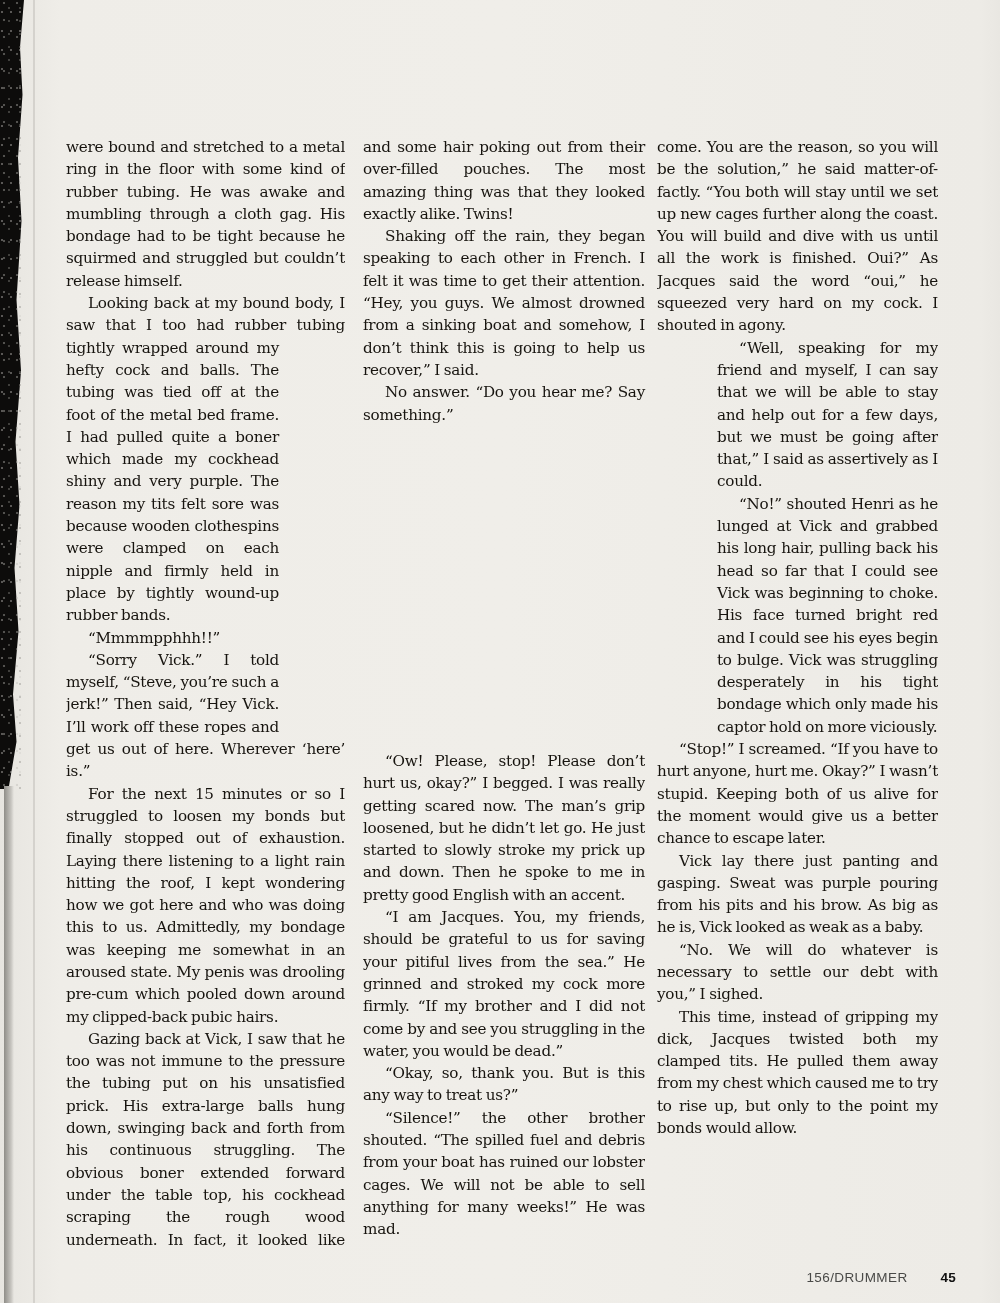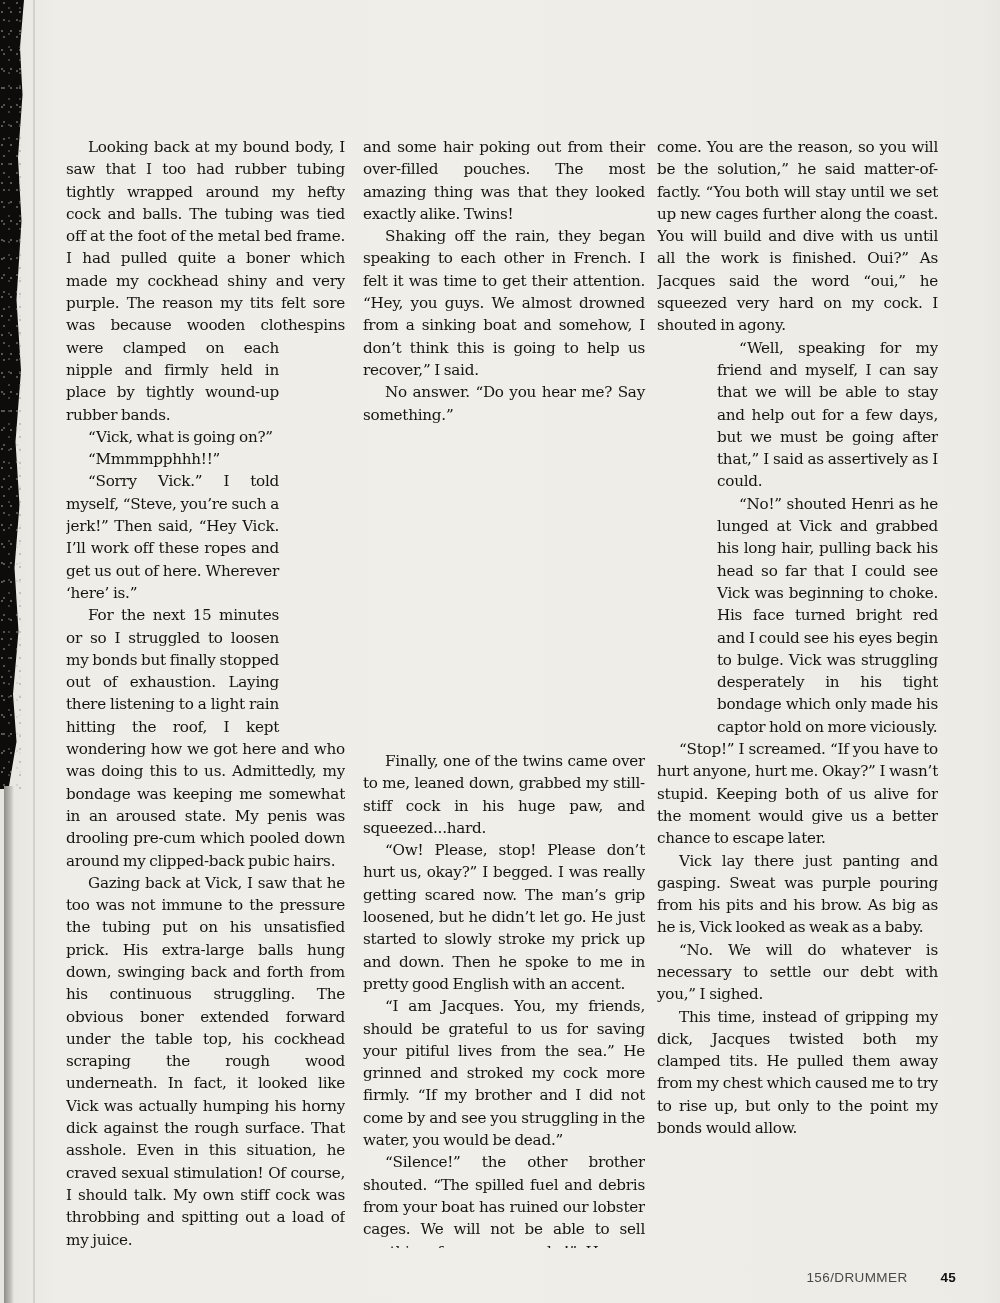--- a/index.html
+++ b/index.html
@@ -78,40 +78,40 @@
 <div class="page">
 
   <div class="gutter"></div>
   <div class="gutter-speckle"></div>
   <div class="spine"></div>
   <div class="edge-line"></div>
 
   <div class="col c1">
     <div class="fsp"></div>
     <div class="fblk"></div>
+    <p class="ni">were bound and stretched to a metal ring in the floor with some kind of rubber tubing. He was awake and mumbling through a cloth gag. His bondage had to be tight because he squirmed and struggled but couldn’t release himself.</p>
     <p>Looking back at my bound body, I saw that I too had rubber tubing tightly wrapped around my hefty cock and balls. The tubing was tied off at the foot of the metal bed frame. I had pulled quite a boner which made my cockhead shiny and very purple. The reason my tits felt sore was because wooden clothespins were clamped on each nipple and firmly held in place by tightly wound-up rubber bands.</p>
-    <p>“Vick, what is going on?”</p>
     <p>“Mmmmpphhh!!”</p>
     <p>“Sorry Vick.” I told myself, “Steve, you’re such a jerk!” Then said, “Hey Vick. I’ll work off these ropes and get us out of here. Wherever ‘here’ is.”</p>
     <p>For the next 15 minutes or so I struggled to loosen my bonds but finally stopped out of exhaustion. Laying there listening to a light rain hitting the roof, I kept wondering how we got here and who was doing this to us. Admittedly, my bondage was keeping me somewhat in an aroused state. My penis was drooling pre-cum which pooled down around my clipped-back pubic hairs.</p>
     <p>Gazing back at Vick, I saw that he too was not immune to the pressure the tubing put on his unsatisfied prick. His extra-large balls hung down, swinging back and forth from his continuous struggling. The obvious boner extended forward under the table top, his cockhead scraping the rough wood underneath. In fact, it looked like Vick was actually humping his horny dick against the rough surface. That asshole. Even in this situation, he craved sexual stimulation! Of course, I should talk. My own stiff cock was throbbing and spitting out a load of my juice.</p>
 
   </div>
 
   <div class="col c2t">
     <p class="ni">and some hair poking out from their over-filled pouches. The most amazing thing was that they looked exactly alike. Twins!</p>
     <p>Shaking off the rain, they began speaking to each other in French. I felt it was time to get their attention. “Hey, you guys. We almost drowned from a sinking boat and somehow, I don’t think this is going to help us recover,” I said.</p>
     <p>No answer. “Do you hear me? Say something.”</p>
   </div>
 
 
   <div class="col c2b">
-    <p>Finally, one of the twins came over to me, leaned down, grabbed my still-stiff cock in his huge paw, and squeezed...hard.</p>
     <p>“Ow! Please, stop! Please don’t hurt us, okay?” I begged. I was really getting scared now. The man’s grip loosened, but he didn’t let go. He just started to slowly stroke my prick up and down. Then he spoke to me in pretty good English with an accent.</p>
     <p>“I am Jacques. You, my friends, should be grateful to us for saving your pitiful lives from the sea.” He grinned and stroked my cock more firmly. “If my brother and I did not come by and see you struggling in the water, you would be dead.”</p>
+    <p>“Okay, so, thank you. But is this any way to treat us?”</p>
     <p>“Silence!” the other brother shouted. “The spilled fuel and debris from your boat has ruined our lobster cages. We will not be able to sell anything for many weeks!” He was mad.</p>
 
   </div>
 
   <div class="col c3">
     <div class="fsp"></div>
     <div class="fblk"></div>
     <p class="ni">come. You are the reason, so you will be the solution,” he said matter-of-factly. “You both will stay until we set up new cages further along the coast. You will build and dive with us until all the work is finished. Oui?” As Jacques said the word “oui,” he squeezed very hard on my cock. I shouted in agony.</p>
     <p>“Well, speaking for my friend and myself, I can say that we will be able to stay and help out for a few days, but we must be going after that,” I said as assertively as I could.</p>
     <p>“No!” shouted Henri as he lunged at Vick and grabbed his long hair, pulling back his head so far that I could see Vick was beginning to choke. His face turned bright red and I could see his eyes begin to bulge. Vick was struggling desperately in his tight bondage which only made his captor hold on more viciously.</p>

